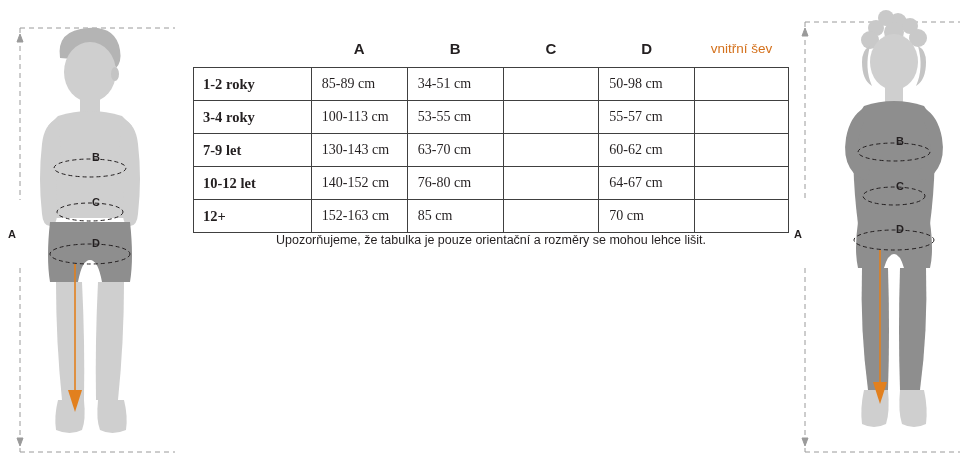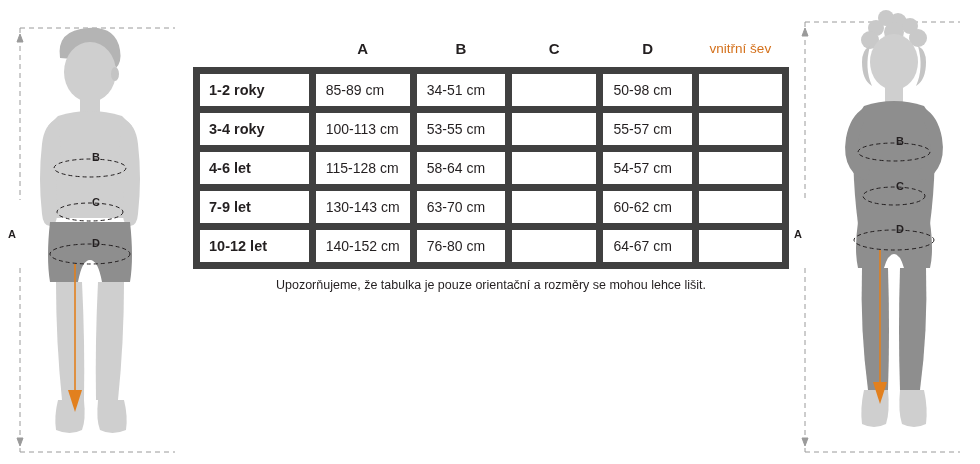--- a/index.html
+++ b/index.html
@@ -59,37 +59,37 @@
   table.size-table thead th.col-c,
   table.size-table thead th.col-d { width: 96px; }
   table.size-table thead th.col-seam {
     width: 94px;
     color: #d4711c;
     font-size: 13.5px;
     font-weight: normal;
   }
 
   table.size-table tbody td {
-    border: 7px solid #404040;
+    border: 1px solid #404040;
     height: 32px;
     padding: 0 10px;
     vertical-align: middle;
     white-space: nowrap;
+    font-family: Liberation Serif, serif;
   }
   table.size-table tbody td.age {
     font-weight: bold;
     font-size: 14.5px;
     padding-left: 9px;
   }
   table.size-table tbody td.val {
     font-size: 14px;
   }
 
   .note {
-    margin-top: 9px;
     text-align: center;
     font-size: 12.5px;
     color: #231f20;
   }
 
   
   .dash {
     stroke: #231f20;
     stroke-width: 1;
     stroke-dasharray: 4 3;
@@ -184,41 +184,41 @@
         </tr>
         <tr>
           <td class="age">3-4 roky</td>
           <td class="val">100-113 cm</td>
           <td class="val">53-55 cm</td>
           <td class="val"></td>
           <td class="val">55-57 cm</td>
           <td class="val"></td>
         </tr>
         <tr>
-          <td class="age">4-6 let</td>
-          <td class="val">115-128 cm</td>
-          <td class="val">58-64 cm</td>
-          <td class="val"></td>
-          <td class="val">54-57 cm</td>
-          <td class="val"></td>
-        </tr>
-        <tr>
           <td class="age">7-9 let</td>
           <td class="val">130-143 cm</td>
           <td class="val">63-70 cm</td>
           <td class="val"></td>
           <td class="val">60-62 cm</td>
           <td class="val"></td>
         </tr>
         <tr>
           <td class="age">10-12 let</td>
           <td class="val">140-152 cm</td>
           <td class="val">76-80 cm</td>
           <td class="val"></td>
           <td class="val">64-67 cm</td>
+          <td class="val"></td>
+        </tr>
+        <tr>
+          <td class="age">12+</td>
+          <td class="val">152-163 cm</td>
+          <td class="val">85 cm</td>
+          <td class="val"></td>
+          <td class="val">70 cm</td>
           <td class="val"></td>
         </tr>
       </tbody>
     </table>
     <div class="note">Upozorňujeme, že tabulka je pouze orientační a rozměry se mohou lehce lišit.</div>
   </div>
 
   <div class="figure right">
     <svg class="fig-svg" viewBox="0 0 190 464" preserveAspectRatio="none">
 

